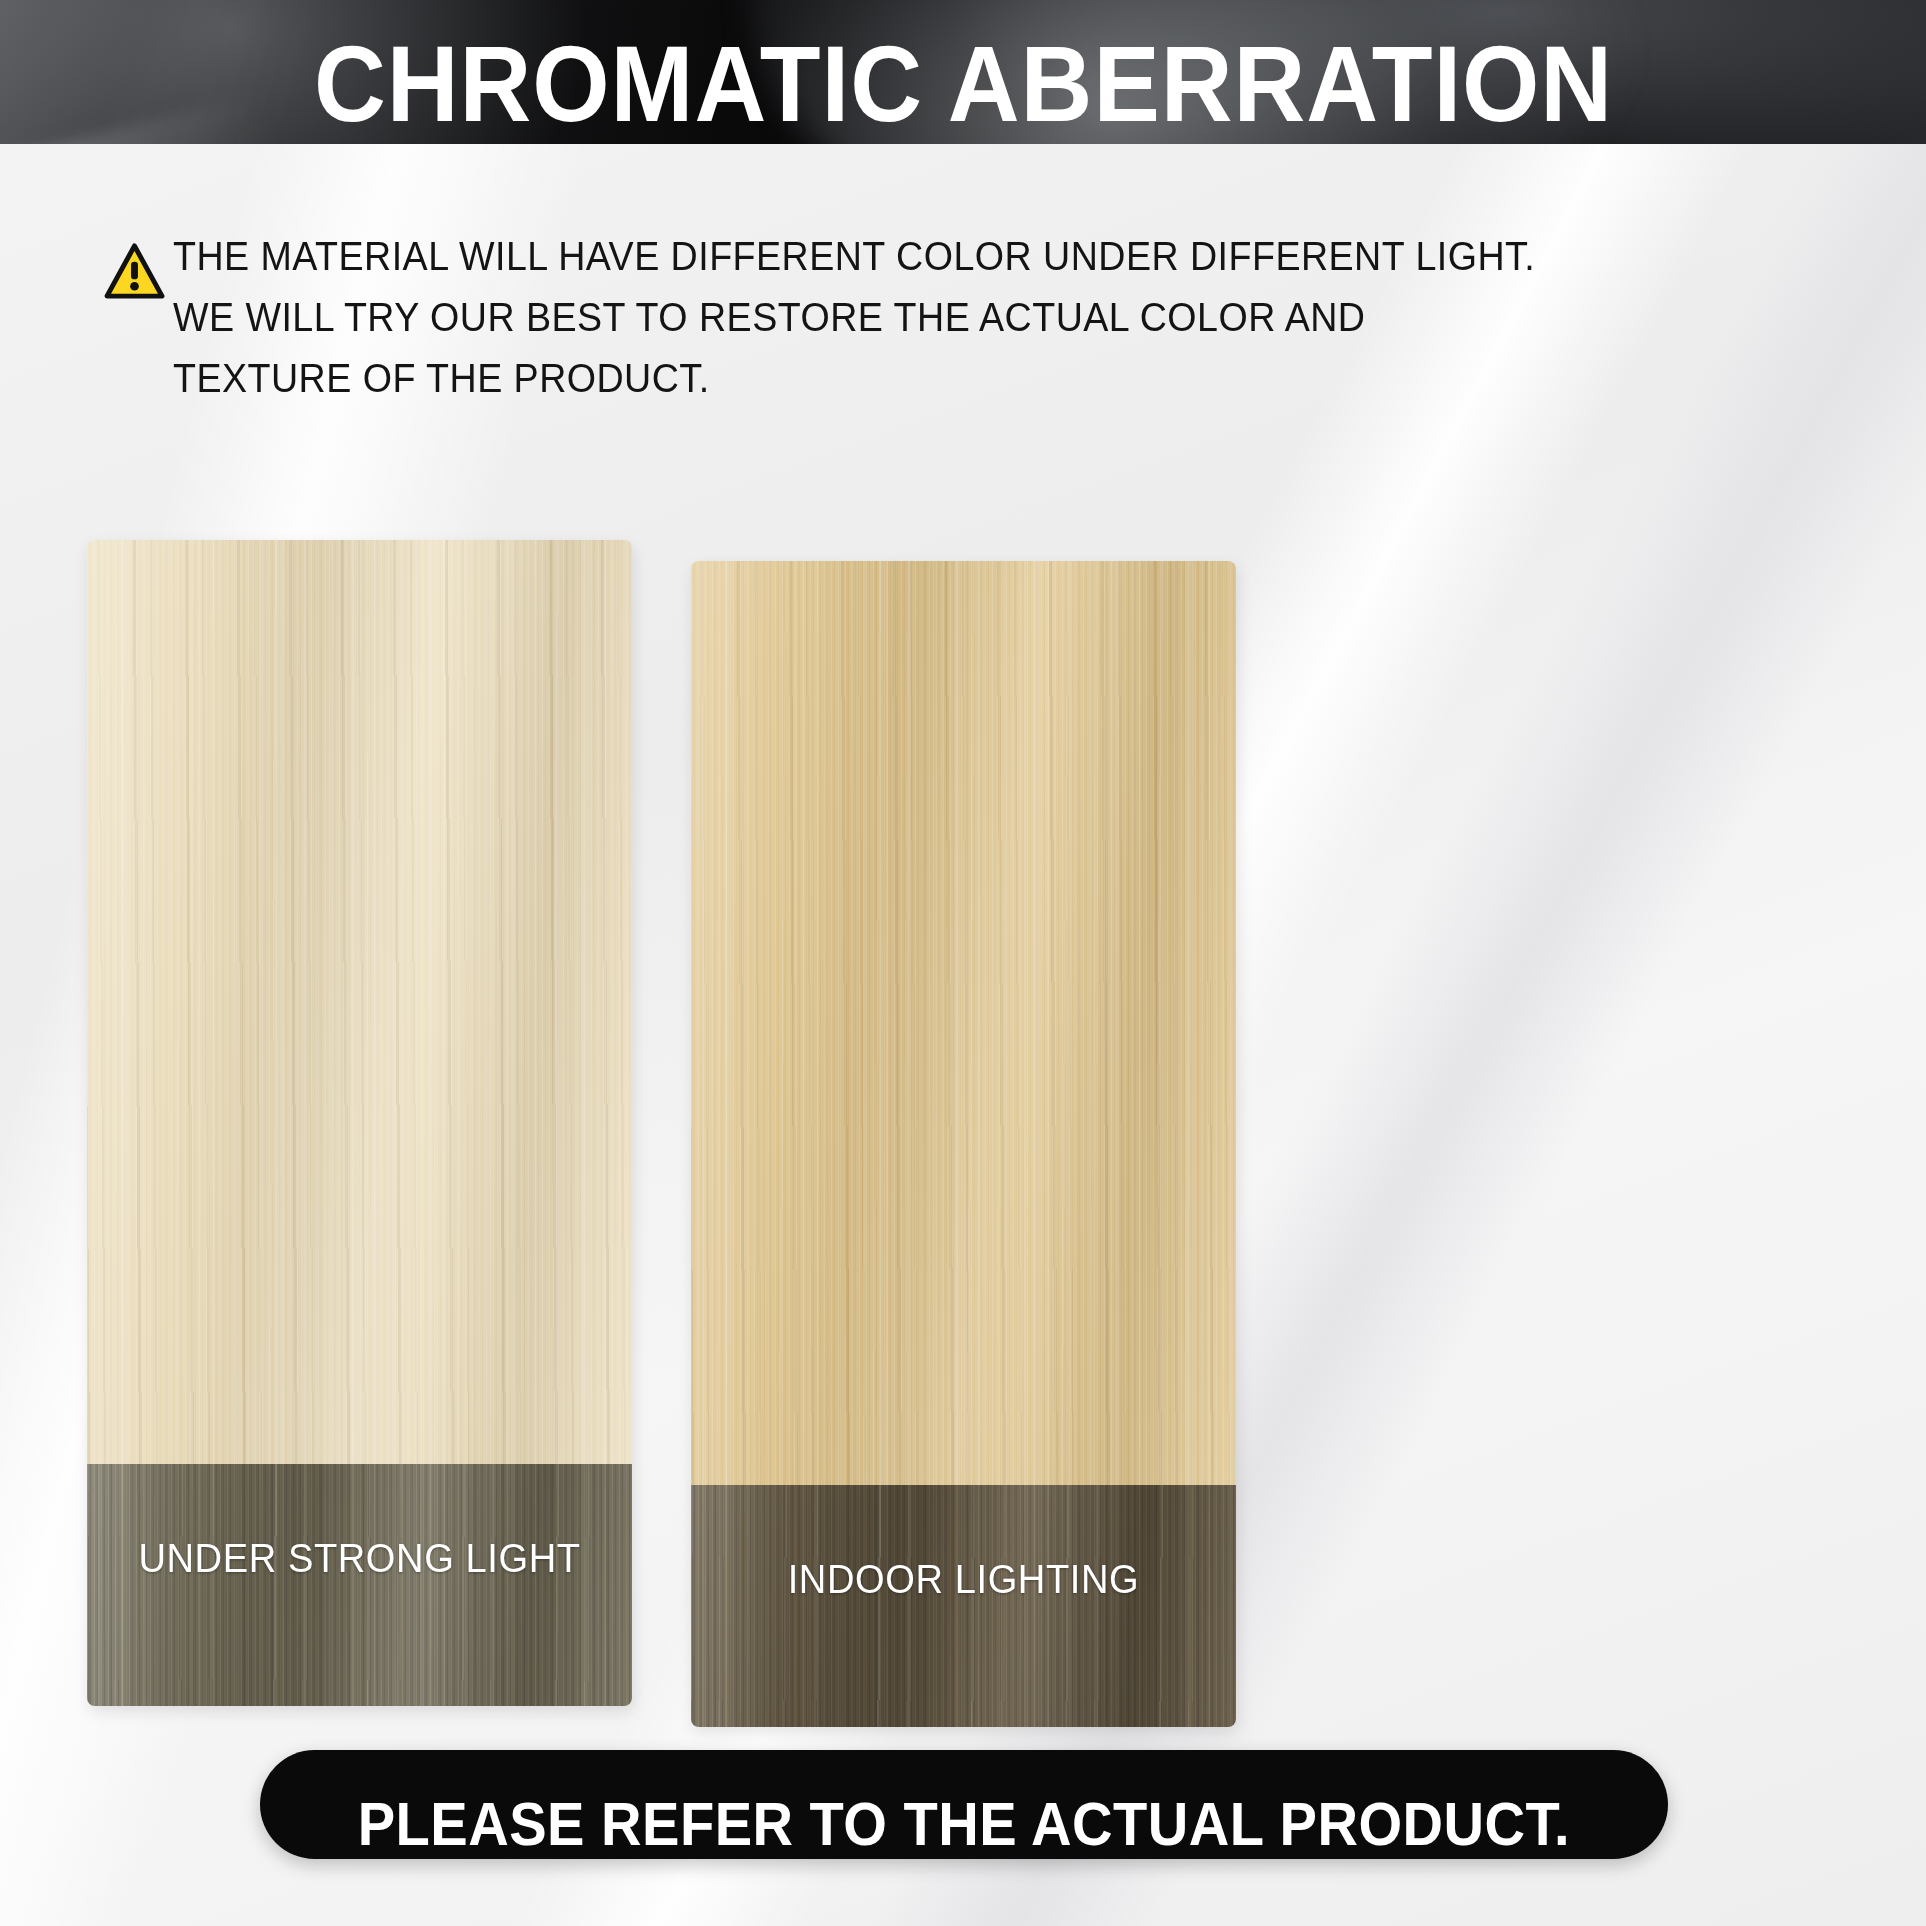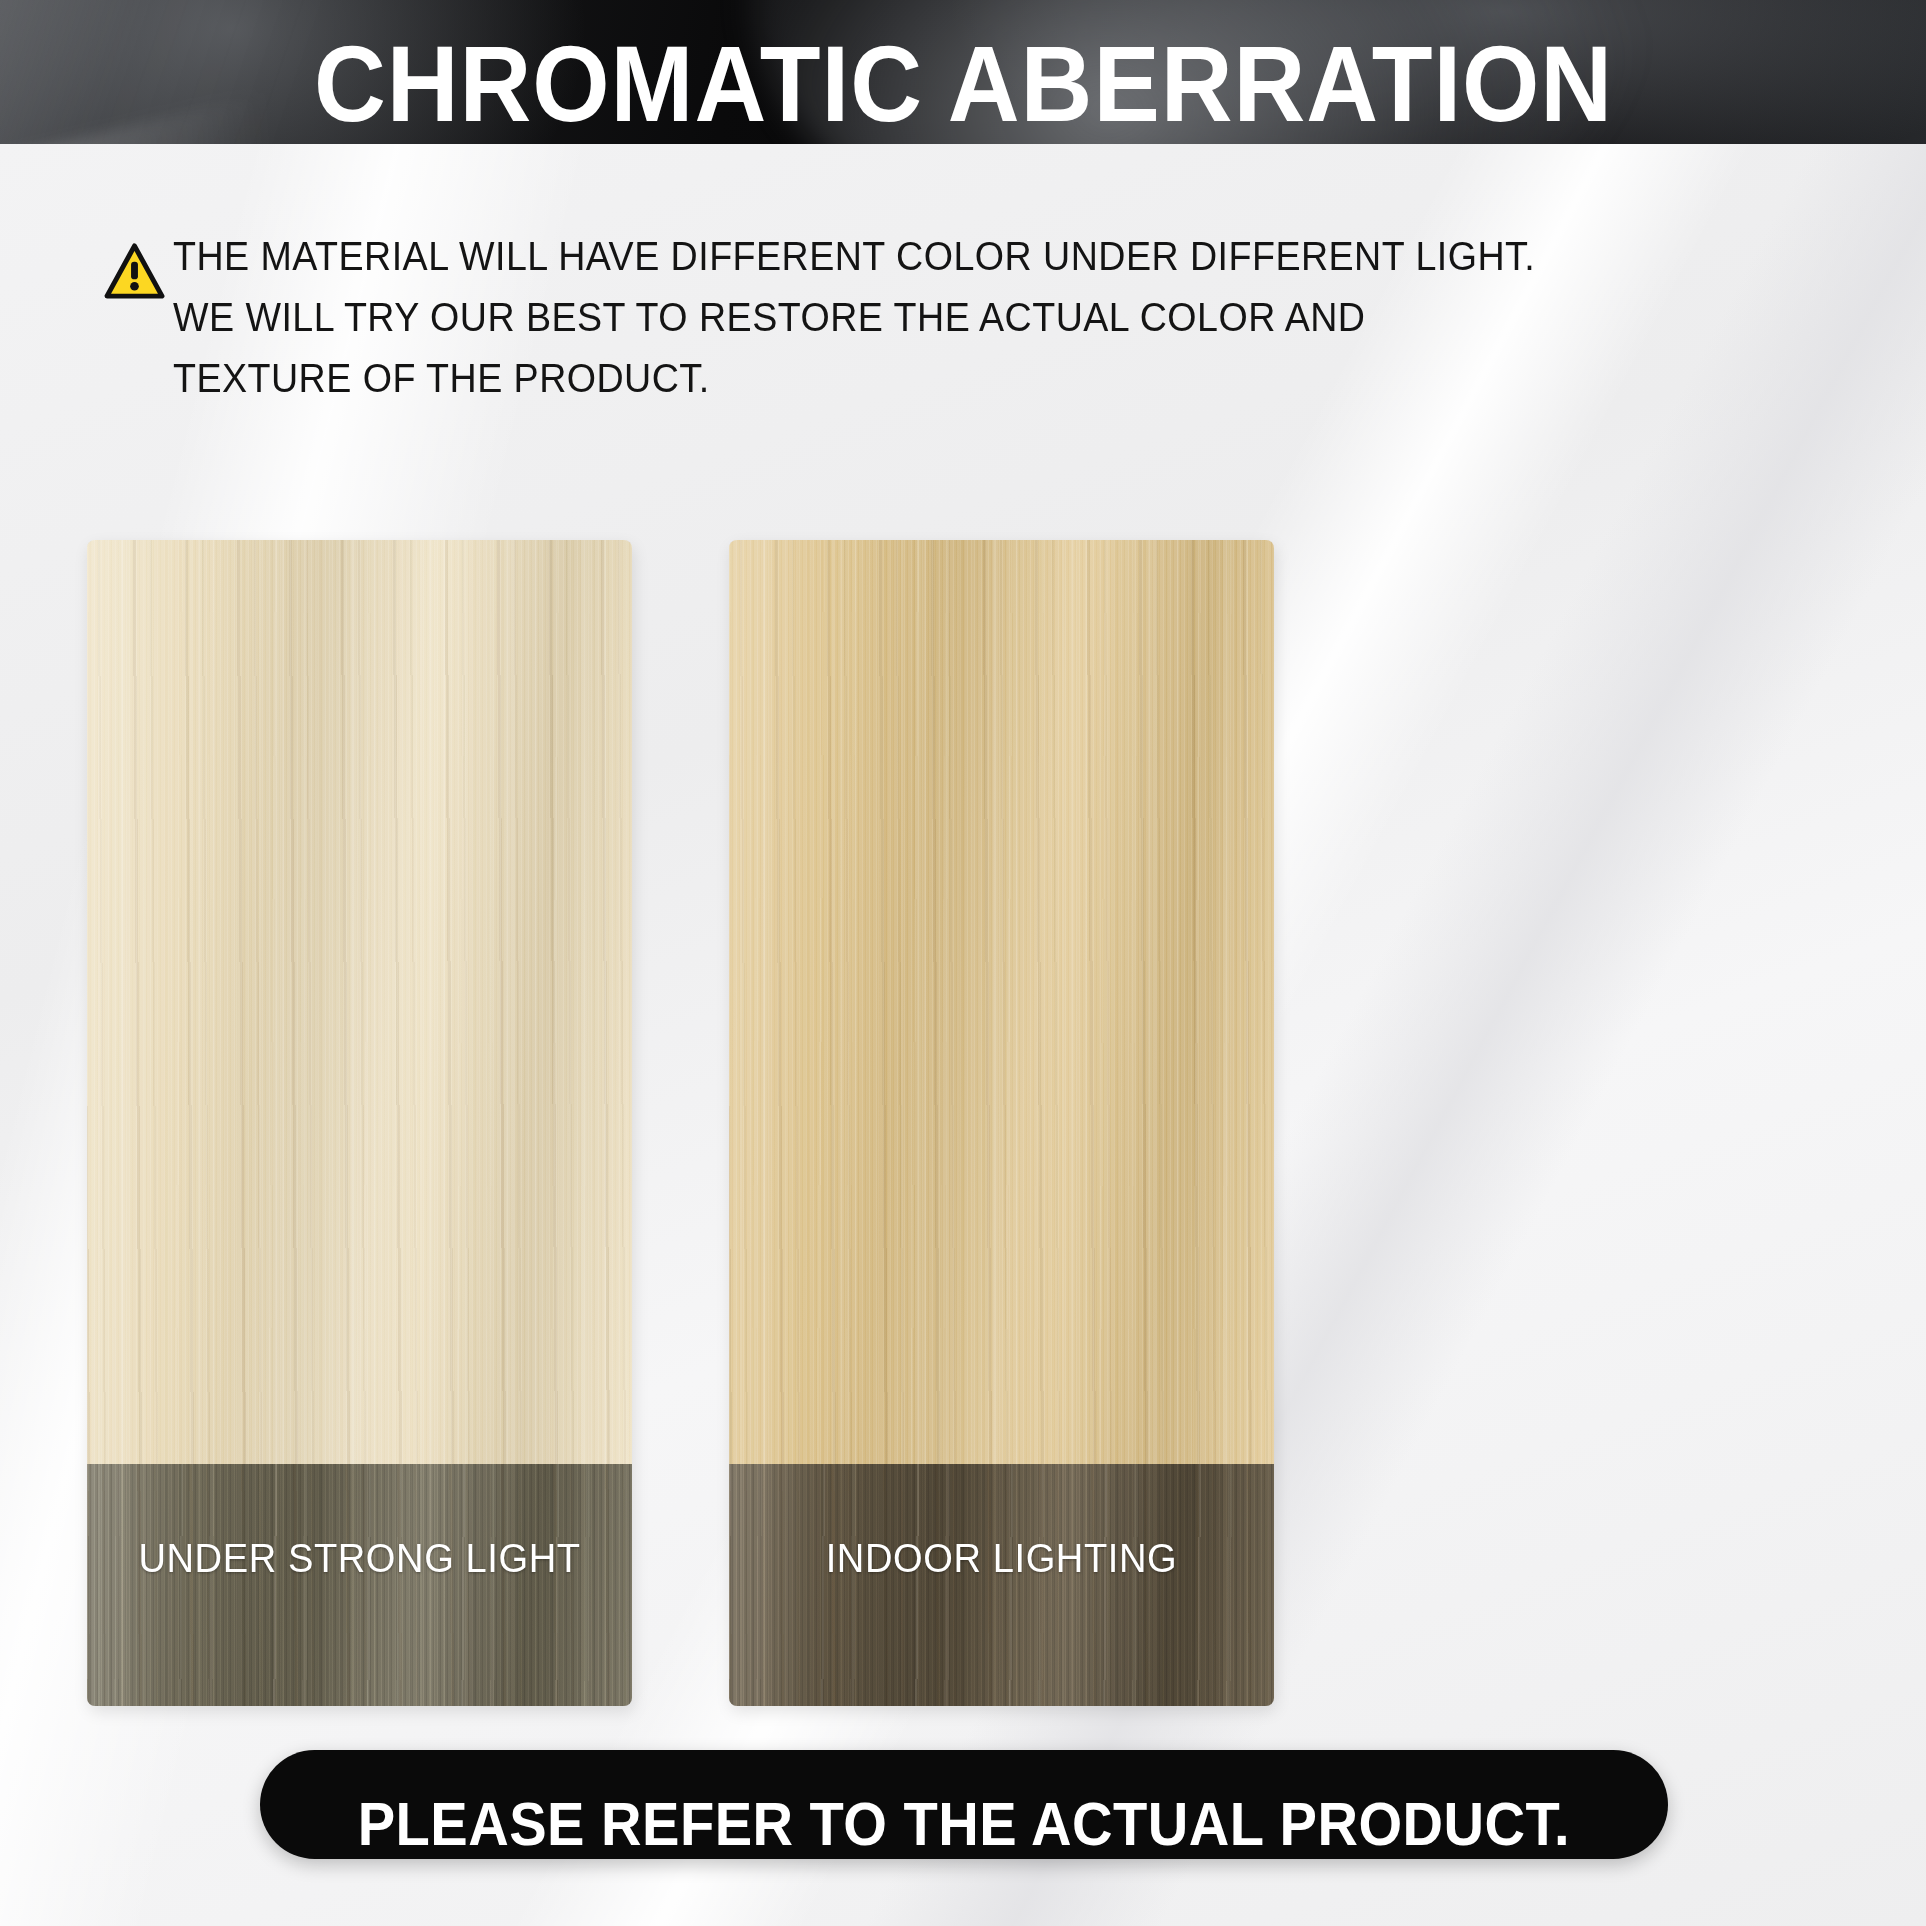--- a/index.html
+++ b/index.html
@@ -79,21 +79,21 @@
   .swatch-row{
     position:absolute;left:0;top:540px;width:1927px;height:1168px;z-index:3;
   }
   .swatch{
     position:absolute;top:0;width:545px;height:1166px;
     border-radius:8px;
     overflow:hidden;
     box-shadow:2px 6px 16px rgba(0,0,0,.10);
   }
   .swatch.s1{left:87px;}
-  .swatch.s2{left:729px;}
+  .swatch.s2{left:691px;margin-top:21px;}
   .swatch.s3{left:1295px;}
 
   .wood{position:absolute;left:0;right:0;overflow:hidden;}
   .wood.top{top:0;height:924px;}
   .wood.bottom{top:924px;bottom:0;}
 
   
   .grain{
     position:absolute;inset:0;
     background-image:

